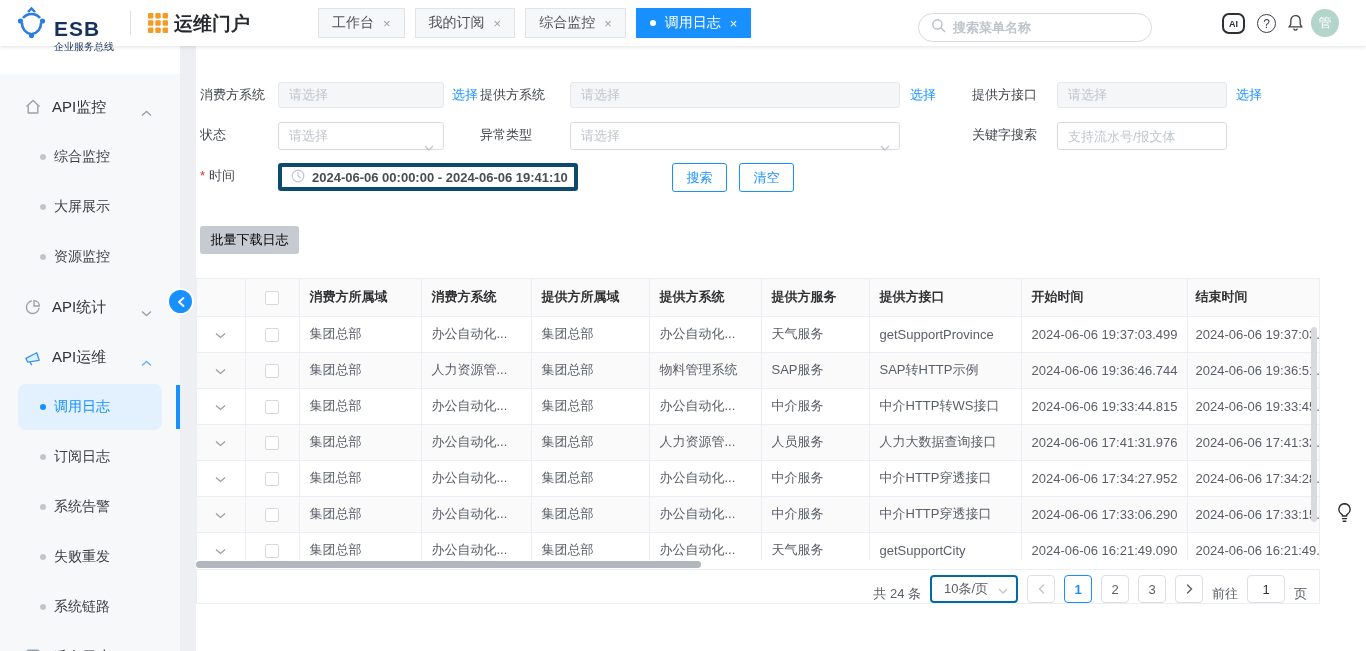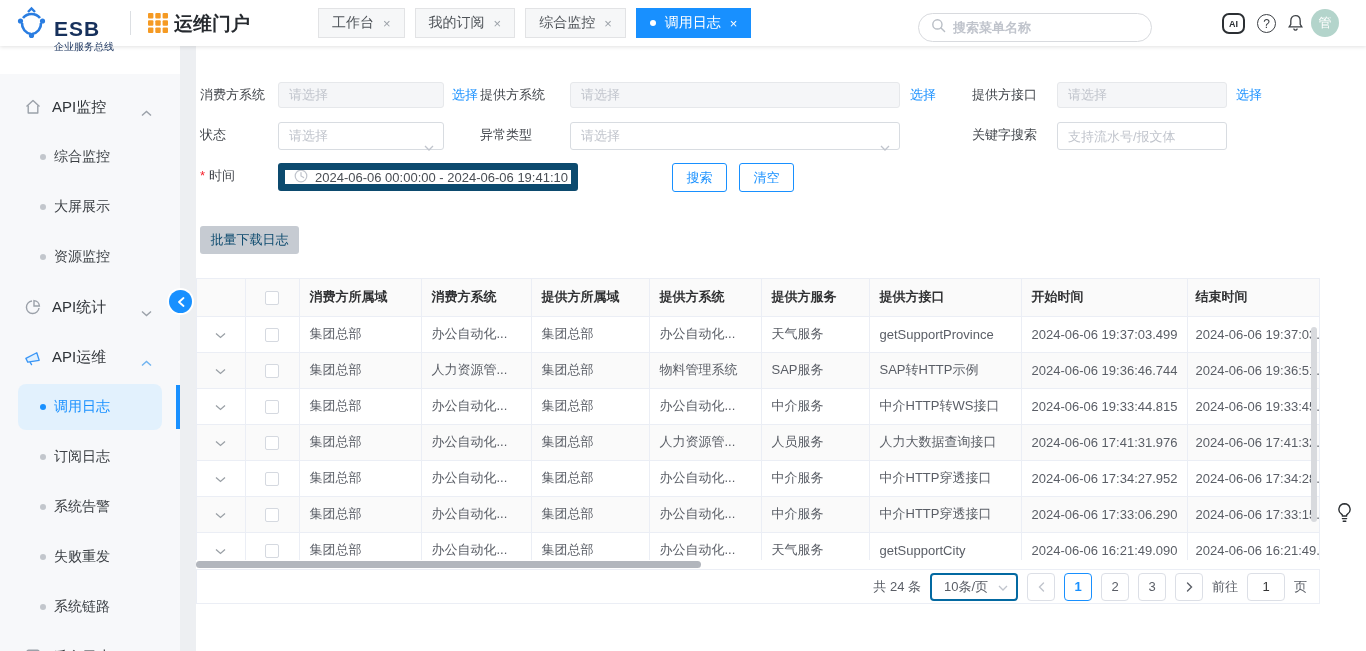--- a/index.html
+++ b/index.html
@@ -72,28 +72,28 @@
   .f-input-gray { position:absolute; height:26px; background:#f5f6f8; border:1px solid #e6e8eb;
                   border-radius:3px; padding:0 10px; line-height:24px; font-size:13px; color:#c0c4cc;
                   overflow:hidden; white-space:nowrap; cursor:pointer; }
   .f-select { position:absolute; height:28px; background:#fff; border:1px solid #d8dce1; border-radius:3px;
               padding:0 24px 0 10px; line-height:26px; font-size:13px; color:#c0c4cc; cursor:pointer; }
   .f-select .sel-chev { position:absolute; right:9px; top:11px; }
   .f-text { position:absolute; height:28px; background:#fff; border:1px solid #d8dce1; border-radius:3px;
             padding:0 10px; font-size:13px; color:#333; outline:none; }
   .f-text::placeholder { color:#c0c4cc; }
   .f-link { position:absolute; font-size:13px; color:#1890ff; height:26px; line-height:26px; cursor:pointer; }
-  .time-input { position:absolute; height:28px; background:#fff; border:7px solid #0c4a6e; border-radius:3px;
+  .time-input { position:absolute; height:28px; background:#fff; border:4px solid #0c4a6e; border-radius:3px;
                 display:flex; align-items:center; gap:7px; padding:0 9px; font-size:13px; color:#4a4e54;
-                overflow:hidden; white-space:nowrap; cursor:pointer; }
+                overflow:hidden; white-space:nowrap; cursor:pointer;font-weight:bold; }
   .btn-outline { position:absolute; width:55px; height:29px; background:#fff; border:1px solid #1890ff;
                  border-radius:3px; color:#1890ff; font-size:13px; display:flex; align-items:center;
                  justify-content:center; cursor:pointer; }
   .btn-disabled { position:absolute; left:4px; top:180px; width:99px; height:28px; background:#c6cbd2;
-                  border:none; border-radius:3px; color:#0c4a6e; font-size:13px; display:flex;
+                  border:none; border-radius:3px; color:#000000; font-size:13px; display:flex;
                   align-items:center; justify-content:center; cursor:not-allowed; }
 
   
   .table-card { position:absolute; left:0; top:232px; width:1124px; }
   .tbl-clip { position:relative; height:282px; overflow:hidden; border:1px solid #ebeef5; border-bottom:none; }
   table { width:1122px; table-layout:fixed; border-collapse:collapse; }
   th, td { border-right:1px solid #ebeef5; border-bottom:1px solid #ebeef5; font-size:13px;
            padding:0 10px; white-space:nowrap; overflow:hidden; text-align:left; }
   th { background:#fafafa; color:#303133; font-weight:bold; height:37px; }
   td { color:#5a5e66; height:36px; background:#fff; }
@@ -102,21 +102,21 @@
   .cell-center { text-align:center; padding:0; }
   .cb { width:14px; height:14px; border:1px solid #d5d9e0; border-radius:2px; background:#fff;
         display:inline-block; vertical-align:middle; cursor:pointer; }
   .row-chev { display:inline-block; cursor:pointer; line-height:0; }
   .vthumb { position:absolute; right:2px; top:48px; width:6px; height:195px; background:#d8dade;
             border-radius:3px; cursor:pointer; }
   .hscroll { position:absolute; left:0; top:283px; width:1124px; height:8px; }
   .hthumb { width:505px; height:7px; background:#b2b6bd; border-radius:4px; cursor:pointer; }
 
   .pager { position:absolute; left:0; top:291px; width:1124px; height:35px; border:1px solid #ebeef5;
-           border-top:1px solid #ebeef5; background:#fff; display:flex; align-items:center;
+           border-top:1px solid #ebeef5; background:#fff; display:flex; align-items:flex-end;
            justify-content:flex-end; gap:9px; padding-right:12px; font-size:13px; color:#5a5e66; }
   .pg-size { width:88px; height:28px; border:2px solid #0369a1; border-radius:4px; display:flex;
              align-items:center; justify-content:space-between; padding:0 8px 0 12px; cursor:pointer; }
   .pg-btn { min-width:28px; height:28px; border:1px solid #dcdfe6; border-radius:4px; background:#fff;
             display:flex; align-items:center; justify-content:center; color:#5a5e66; cursor:pointer; }
   .pg-btn.current { border-color:#1890ff; color:#1890ff; font-weight:bold; }
   .goto-input { width:38px; height:28px; border:1px solid #dcdfe6; border-radius:4px; text-align:center;
                 font-size:13px; color:#333; outline:none; }
 
   .bulb-wrap { position:absolute; left:1140px; top:456px; cursor:pointer; }

